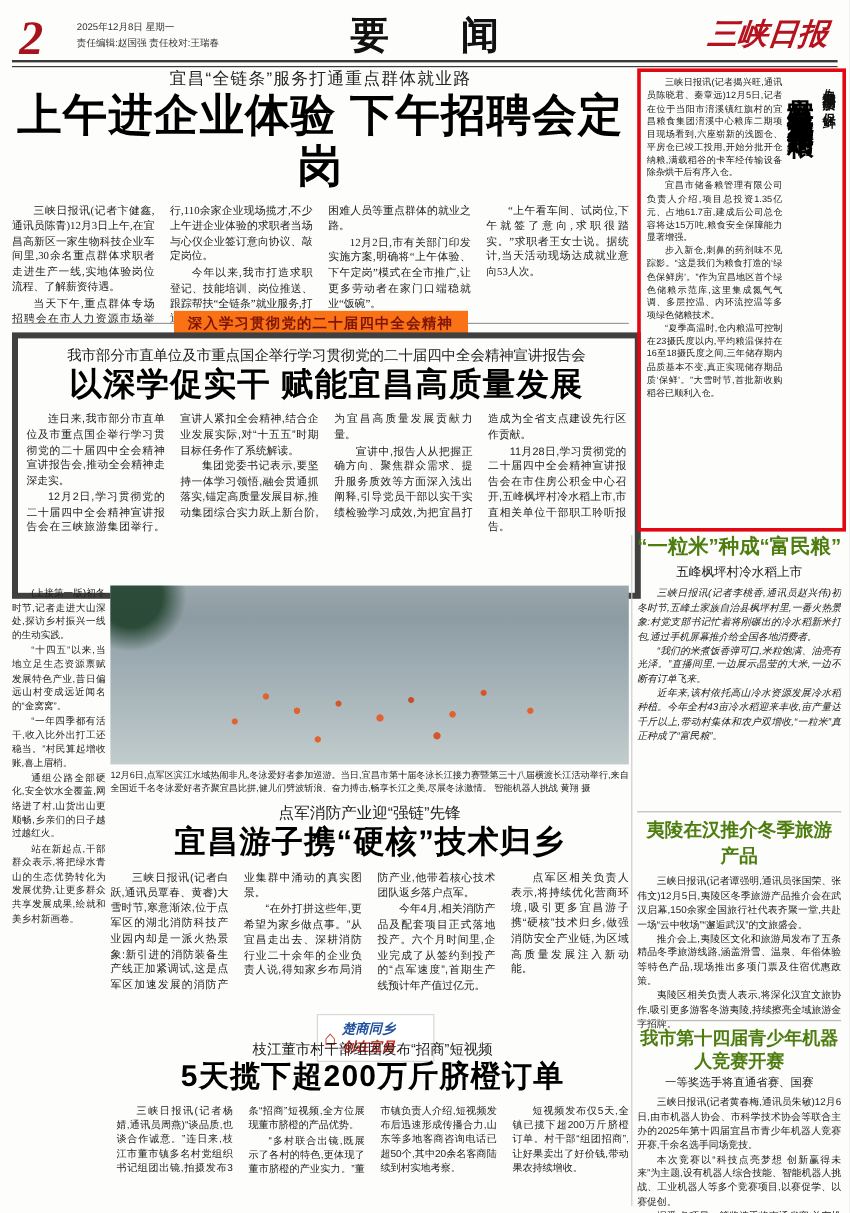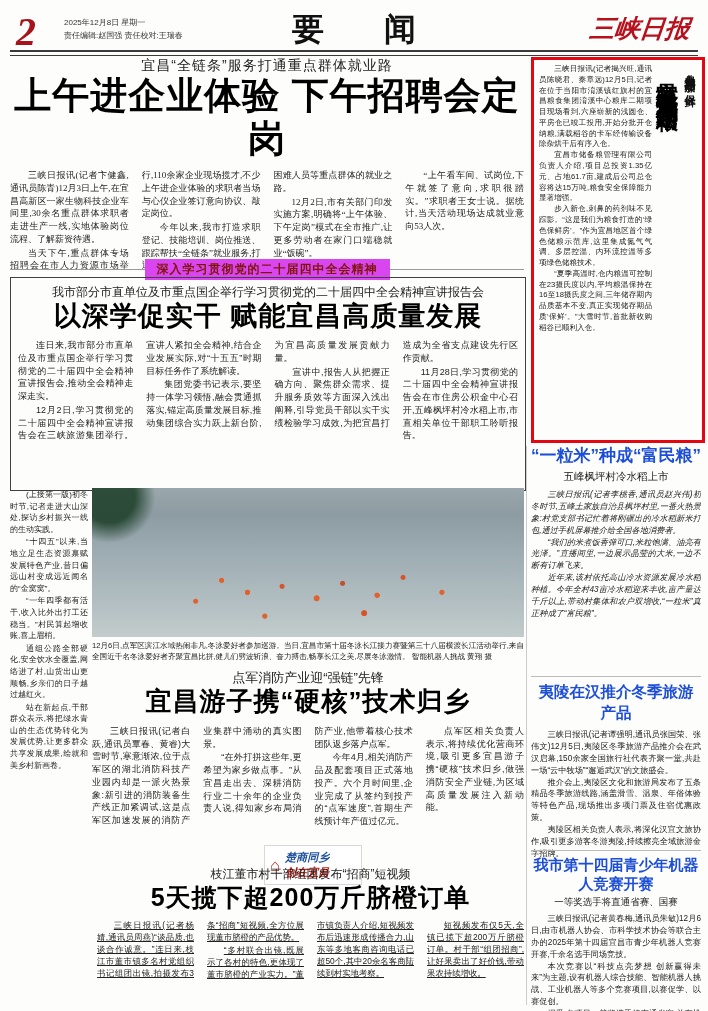--- a/index.html
+++ b/index.html
@@ -19,22 +19,22 @@
   .headline{text-align:center;font-weight:700;color:#000;letter-spacing:1px;line-height:1.15;}
   .body{ text-align:justify;overflow:hidden;color:#222;}
   .body p{margin:0 0 1px 0;text-indent:2em;}
   .cols4{column-count:4;column-gap:13px;}
   .b9{font-size:9px;line-height:1.42;}
   .b85{font-size:8.4px;line-height:1.44;}
   .b8{font-size:8px;line-height:1.45;}
   
   #banner{left:10px;top:259px;width:514px;display:flex;align-items:center;}
   #banner .line{flex:1;height:0;border-top:1px solid #9a9a9a;}
-  #banner .label{background:#d946ef;color:#7e1507;font-weight:700;font-size:12px;padding:2px 12px;letter-spacing:1px;}
-  #ccpbox{left:10px;top:277px;width:500px;height:200px;border:1px solid #404040;padding:6px 7px;}
+  #banner .label{background:#f97316;color:#7e1507;font-weight:700;font-size:12px;padding:2px 12px;letter-spacing:1px;}
+  #ccpbox{left:10px;top:277px;width:500px;height:200px;border:5px solid #404040;padding:6px 7px;}
   
   #narrow{left:10px;top:489px;width:78px;height:516px;}
   
   #photo{left:92px;top:488px;width:432px;height:149px;
     background:
       radial-gradient(circle at 4% 6%, rgba(26,61,38,.85) 0 26px, rgba(26,61,38,0) 46px),
       radial-gradient(circle at 30% 62%, #e0622f 0 2.2px, rgba(0,0,0,0) 3px),
       radial-gradient(circle at 36% 70%, #e0622f 0 2.4px, rgba(0,0,0,0) 3px),
       radial-gradient(circle at 44% 66%, #d5542a 0 2px, rgba(0,0,0,0) 3px),
       radial-gradient(circle at 52% 74%, #e0622f 0 2.6px, rgba(0,0,0,0) 3.4px),
@@ -51,21 +51,21 @@
   
   #returnee{left:92px;top:669px;width:432px;}
   #promo{position:absolute;left:172px;top:176px;width:98px;height:40px;background:#fff;
          border:1px solid #d8d8d8;display:flex;align-items:center;gap:5px;padding:2px 5px;box-sizing:border-box;}
   #promo .house{color:#c0271d;font-size:17px;line-height:1;}
   #promo .t1{color:#1d4f9c;font:italic 700 11px "Liberation Serif",serif;display:block;}
   #promo .t2{color:#c0271d;font:italic 700 11px "Liberation Serif",serif;display:block;}
   
   #orange{left:97px;top:866px;width:427px;}
   
-  .rheadline{text-align:center;font-weight:700;color:#1d4ed8;}
+  .rheadline{text-align:center;font-weight:700;color:#4d7c0f;}
   #grainbox{left:531px;top:57px;width:158px;height:372px;border:3px solid #e30613;padding:4px 5px;
             display:flex;flex-direction:row;gap:4px;}
   #grain-body{flex:1;font-size:7.6px;line-height:1.42;text-align:justify;overflow:hidden;color:#222;}
   #grain-body p{margin:0;text-indent:2em;}
   .vert{writing-mode:vertical-rl;text-orientation:upright;}
   #grain-headline{font-weight:700;font-size:22px;line-height:1;letter-spacing:2px;color:#000;}
   #grain-kicker{font-weight:700;font-size:11px;letter-spacing:1px;color:#111;padding-top:2px;}
   .rcol{left:531px;width:170px;}
   .rdivider{left:531px;width:170px;border-top:1px solid #bbb;height:0;}
   .rbody{font-size:8.2px;line-height:1.45;text-align:justify;overflow:hidden;color:#222;}
@@ -143,21 +143,21 @@
       <span>
         <span class="t1">楚商同乡</span>
         <span class="t2">创在宜昌</span>
       </span>
     </div>
   </div>
 
   <div class="abs" id="orange">
     <div class="kicker-sm">枝江董市村干部组团发布“招商”短视频</div>
     <div class="headline" style="font-size:25px;">5天揽下超200万斤脐橙订单</div>
-    <div class="body cols4 b85" style="height:90px;margin-top:7px;text-decoration:underline;">
+    <div class="body cols4 b85" style="height:90px;margin-top:7px;">
       <p>三峡日报讯(记者杨婧,通讯员周燕)“谈品质,也谈合作诚意。”连日来,枝江市董市镇多名村党组织书记组团出镜,拍摄发布3条“招商”短视频,全方位展现董市脐橙的产品优势。</p>
       <p>“多村联合出镜,既展示了各村的特色,更体现了董市脐橙的产业实力。”董市镇负责人介绍,短视频发布后迅速形成传播合力,山东等多地客商咨询电话已超50个,其中20余名客商陆续到村实地考察。</p>
       <p>短视频发布仅5天,全镇已揽下超200万斤脐橙订单。村干部“组团招商”,让好果卖出了好价钱,带动果农持续增收。</p>
     </div>
   </div>
 
   <div class="abs" id="grainbox">
     <div id="grain-body">
       <p>三峡日报讯(记者揭兴旺,通讯员陈晓君、秦章远)12月5日,记者在位于当阳市淯溪镇红旗村的宜昌粮食集团淯溪中心粮库二期项目现场看到,六座崭新的浅圆仓、平房仓已竣工投用,开始分批开仓纳粮,满载稻谷的卡车经传输设备除杂烘干后有序入仓。</p>
       <p>宜昌市储备粮管理有限公司负责人介绍,项目总投资1.35亿元、占地61.7亩,建成后公司总仓容将达15万吨,粮食安全保障能力显著增强。</p>

